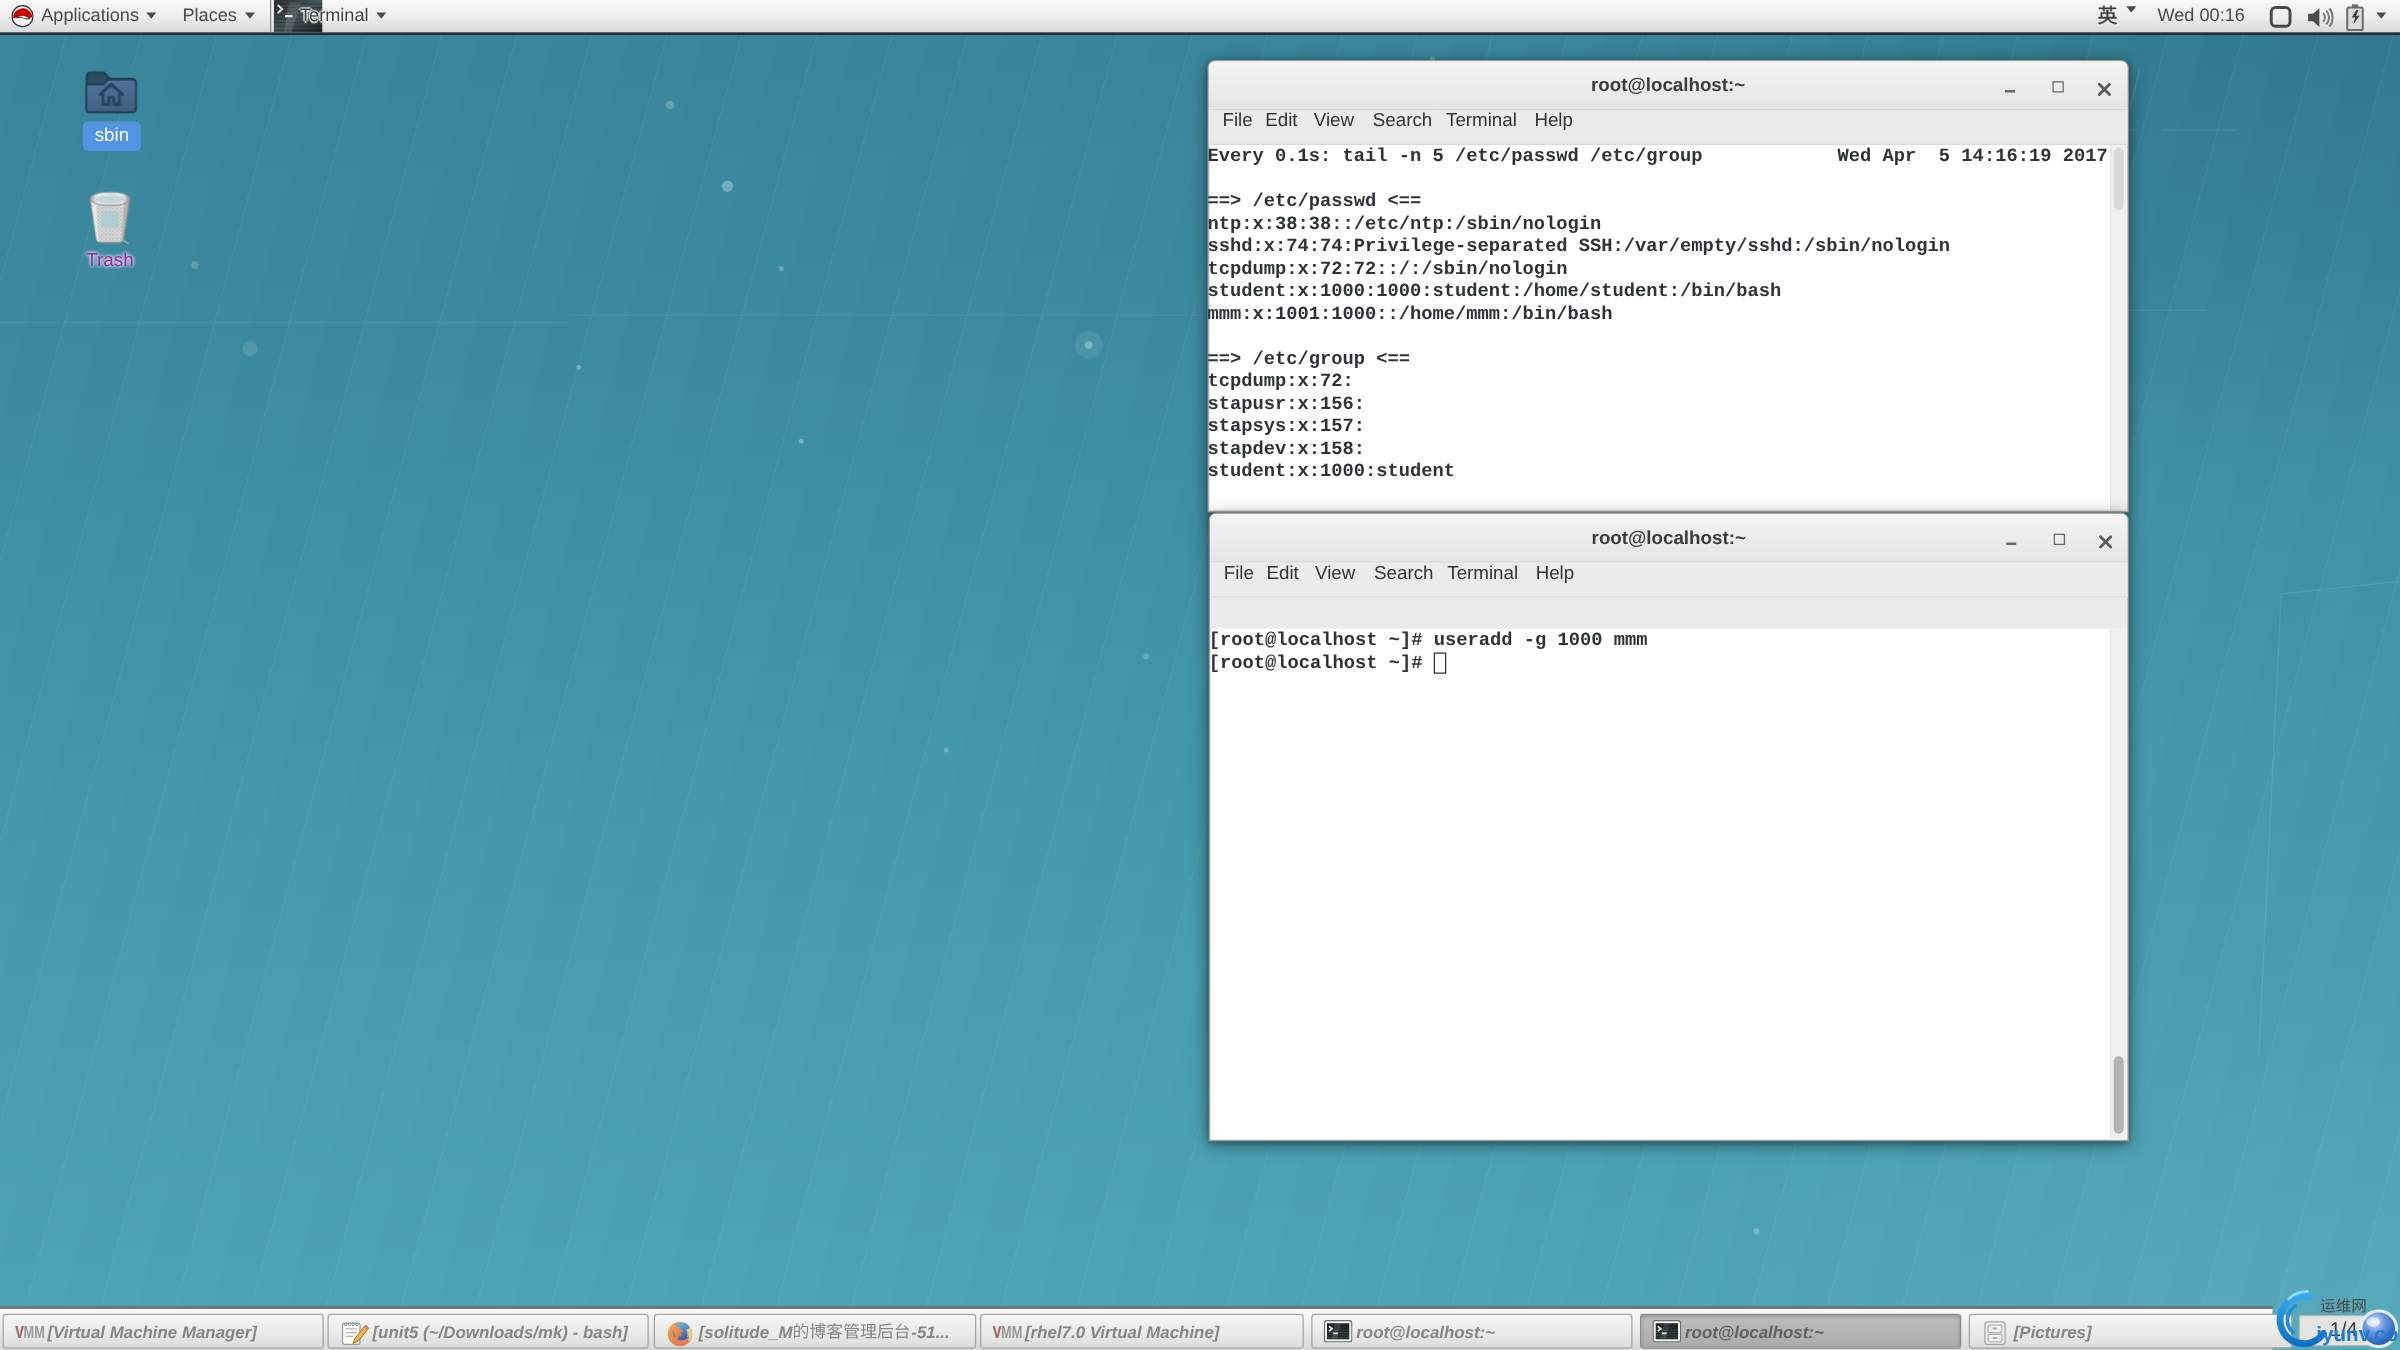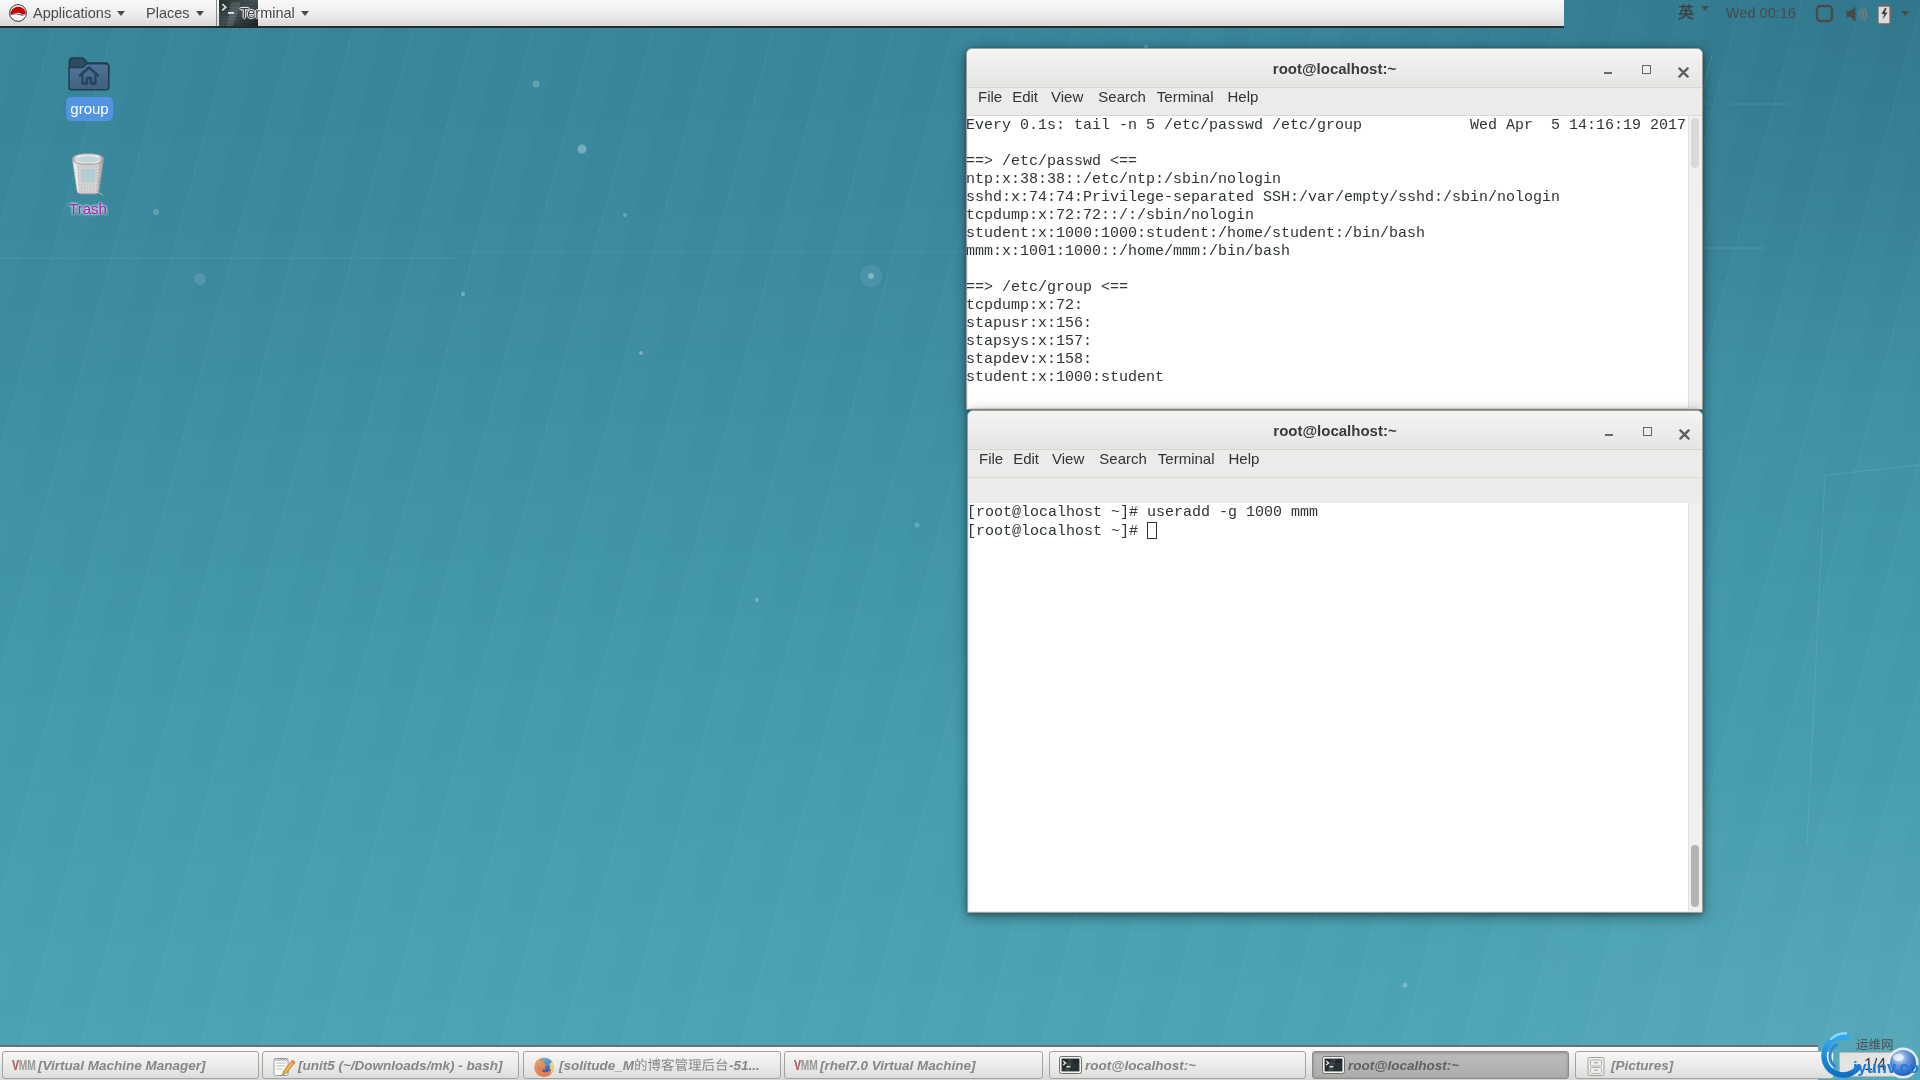--- a/index.html
+++ b/index.html
@@ -6,41 +6,41 @@
   html,body { width:1920px; height:1080px; overflow:hidden; font-family:"Liberation Sans", sans-serif; }
   body > * { will-change: transform; }
   #desktop { position:absolute; inset:0;
     background:
       repeating-linear-gradient(105deg, rgba(255,255,255,0.05) 0 1px, rgba(255,255,255,0.008) 1px 29px, rgba(0,0,0,0.007) 29px 58px),
       radial-gradient(1000px 560px at 1920px 0px, rgba(0,25,50,0.13), rgba(0,25,50,0) 72%),
       radial-gradient(900px 450px at 1920px 1080px, rgba(255,255,255,0.06), rgba(255,255,255,0) 70%),
       linear-gradient(178deg, #37849a 0%, #3b8a9f 25%, #4195a9 50%, #479daf 72%, #4ca3b5 92%, #4da4b6 100%);
   }
   
-  #topbar { position:absolute; left:0; top:0; width:1564px; height:28px;
+  #topbar { position:absolute; left:0; top:0; width:1920px; height:28px;
     background:linear-gradient(#f9f9f9 0%, #ececec 55%, #d9d9d9 100%);
     border-bottom:2px solid #2a2a2a; color:#4a4a4a; font-size:14.5px; }
   .tb-item { position:absolute; top:5px; white-space:nowrap; }
   .caret { display:inline-block; width:0; height:0; border-left:4.5px solid transparent; border-right:4.5px solid transparent; border-top:5.5px solid #4a4a4a; vertical-align:2px; margin-left:6px;}
   
   .win { position:absolute; background:#ebebea; border:1px solid #9d9d99; border-radius:6px 6px 0 0;
          box-shadow:0 3px 14px rgba(0,0,0,0.42), 0 1px 4px rgba(0,0,0,0.3); }
   .titlebar { height:39px; border-radius:5px 5px 0 0; position:relative;
     background:linear-gradient(#f4f4f3 0%, #eeeeec 40%, #e5e5e3 100%);
     border-bottom:1px solid #d6d6d3; }
   .titlebar .title { position:absolute; left:0; right:0; top:11px; text-align:center;
     font-weight:bold; font-size:15px; color:#3b3b3b; }
   .wb-min { position:absolute; left:637px; top:23px; width:7.5px; height:2.4px; background:#696969; }
   .wb-max { position:absolute; left:674.5px; top:15.5px; width:9px; height:9px; border:1.9px solid #666; }
   .wb-close { position:absolute; left:711px; top:14.5px; }
   .menubar { height:28px; background:#ebebea; border-bottom:1px solid #dadad7; font-size:15px; color:#333; }
   .menubar span { display:inline-block; margin-top:0; }
   .content { position:absolute; left:1px; right:1px; bottom:1px; background:#fff; }
   .term { position:absolute; left:-2px; top:1px; font-family:"Liberation Mono", monospace;
-          font-size:15px; line-height:18px; color:#2e3436; white-space:pre; }
+          font-size:15px; line-height:18px; color:#2e3436; white-space:pre;font-weight:bold; }
   .sbar { position:absolute; right:0; top:0; bottom:0; width:13px; background:#f0f0ef; border-left:1px solid #e2e2e0; }
   .sthumb { position:absolute; left:2px; width:8px; border-radius:4px; }
   
   #taskbar { position:absolute; left:0; top:1045px; width:1818px; height:35px;
     background:linear-gradient(#fbfbfb 0%, #ebebeb 50%, #d7d7d7 100%);
     border-top:2px solid #6f6f6f; }
   .tbtn { position:absolute; top:4px; height:28px; border:1px solid #a3a3a0; border-radius:3px;
     background:linear-gradient(#f6f6f5 0%, #e9e9e8 60%, #dcdcda 100%);
     font-size:13.5px; font-weight:bold; color:#868686; white-space:nowrap; overflow:hidden; }
   .tbtn.active { background:linear-gradient(#bcbcbb 0%, #b3b3b2 60%, #ababa9 100%);
@@ -83,21 +83,21 @@
         <linearGradient id="fold" x1="0" y1="0" x2="0.25" y2="1">
     <stop offset="0" stop-color="#52789e"></stop>
           <stop offset="1" stop-color="#406181"></stop>
   </linearGradient>
       </defs>
   <path d="M3.5 10 q0-3 3-3 h10.5 l4.5 5 h18 q3 0 3 3 v6 h-39 z" fill="#2e4c61" stroke="#223c4e" stroke-width="1.7"></path>
   <path d="M3 16.5 h13.8 l3.8-3.8 h19.4 q2.8 0 2.8 2.8 V 36 q0 2.8-2.8 2.8 H 5.8 q-2.8 0-2.8-2.8 z" fill="url(#fold)" stroke="#223c4e" stroke-width="1.5"></path>
   <path d="M14 24.5 l9-8 9 8" fill="none" stroke="#26425c" stroke-width="2.6" stroke-linecap="round" stroke-linejoin="round"></path>
   <path d="M16.5 24 v8.5 h4.5 v-5.5 h4 v5.5 h4.5 V24" fill="none" stroke="#26425c" stroke-width="2.3" stroke-linejoin="round"></path>
 </svg></div>
-<div style="position:absolute;left:66px;top:97px;width:47px;height:24px;background:#5294e2;border-radius:5px;color:#fff;font-size:15px;text-align:center;line-height:24px;">group</div>
+<div style="position:absolute;left:66px;top:97px;width:47px;height:24px;background:#5294e2;border-radius:5px;color:#fff;font-size:15px;text-align:center;line-height:24px;">sbin</div>
 <div id="trashicon" style="position:absolute;left:69px;top:151px;width:38px;height:45px;">
 <svg width="38" height="45" viewBox="0 0 38 45">
   <defs>
     <pattern id="mesh" width="3" height="3" patternUnits="userSpaceOnUse">
       <rect width="3" height="3" fill="#dedede"></rect>
       <rect x="0" y="0" width="1.5" height="1.5" fill="#b9b9b9"></rect>
       <rect x="1.5" y="1.5" width="1.5" height="1.5" fill="#c6c6c6"></rect>
     </pattern>
     <linearGradient id="rim" x1="0" y1="0" x2="1" y2="0">
       <stop offset="0" stop-color="#9e9e9e"></stop>

